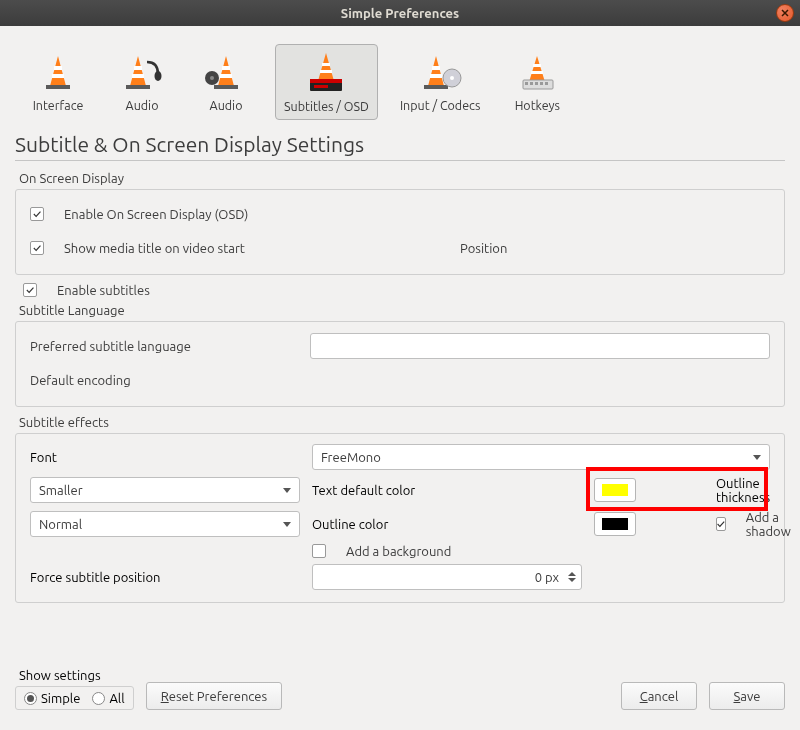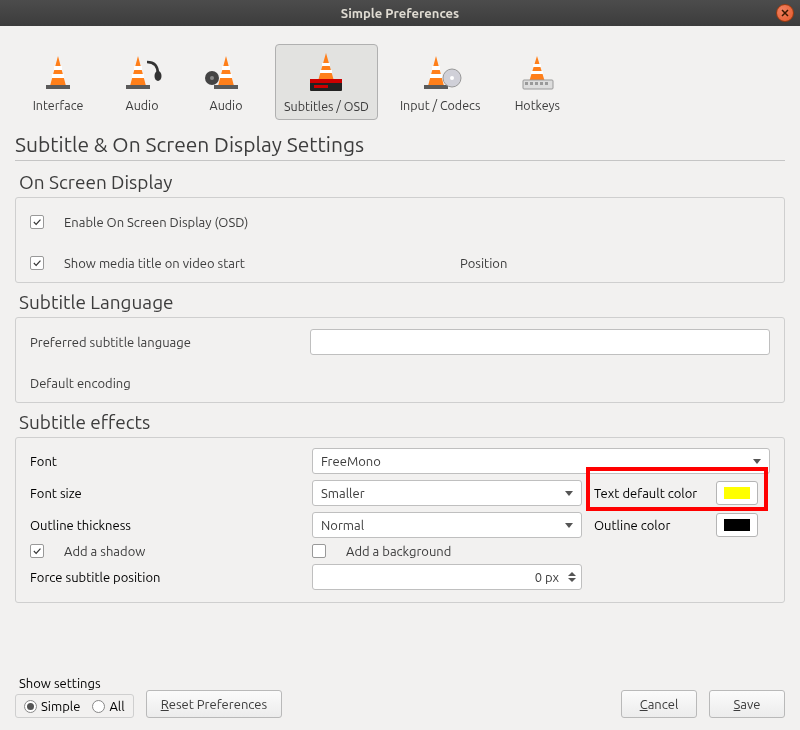--- a/index.html
+++ b/index.html
@@ -86,38 +86,37 @@
       font-weight: normal;
     }
     .hr {
       height: 1px;
       background: #c5c5c5;
       margin-bottom: 10px;
     }
     .section-label {
       color: #3c3c3c;
       margin: 6px 0 4px 4px;
-      font-size: 19px;
+      font-size: 13px;
     }
     .groupbox {
       border: 1px solid #cfcfcf;
       border-radius: 3px;
       background: #f2f1f0;
       padding: 10px 14px 12px 14px;
       margin-bottom: 8px;
     }
     .row {
       display: flex;
       align-items: center;
       min-height: 28px;
       gap: 10px;
     }
     .row + .row {
       margin-top: 6px;
-      align-items: flex-end;
     }
     .chk {
       display: flex;
       align-items: center;
       gap: 20px;
       cursor: pointer;
     }
     .chkbox {
       width: 14px;
       height: 14px;
@@ -224,21 +223,21 @@
     }
     .red-highlight {
       position: absolute;
       border: 4px solid #ff0000;
       pointer-events: none;
     }
     .footer {
       position: absolute;
       left: 15px;
       right: 15px;
-      bottom: 12px;
+      bottom: 20px;
       display: flex;
       align-items: flex-end;
       gap: 12px;
     }
     .show-settings {
       display: flex;
       flex-direction: column;
       gap: 4px;
     }
     .radio-row {
@@ -406,20 +405,26 @@
     </div>
     <div class="row">
       <label class="chk" style="width: 420px;">
         <span class="chkbox checked"></span>
         <span class="lbl">Show media title on video start</span>
       </label>
       <span class="field-label-short" style="width:50px">Position</span>
     </div>
   </div>
 
+  <div style="margin: 6px 0 4px 8px;">
+    <label class="chk">
+      <span class="chkbox checked"></span>
+      <span class="lbl">Enable subtitles</span>
+    </label>
+  </div>
 
   <div class="section-label">Subtitle Language</div>
   <div class="groupbox">
     <div class="row">
       <span class="field-label">Preferred subtitle language</span>
       <input class="textfield" type="text" value="" style="">
     </div>
     <div class="row">
       <span class="field-label">Default encoding</span>
     </div>
@@ -427,21 +432,20 @@
 
   <div class="section-label">Subtitle effects</div>
   <div class="groupbox" style="position:relative;">
     <div class="eff-grid">
       <span>Font</span>
       <div class="combobox wide">
         <span class="cb-text">FreeMono</span>
         <span class="drop-arrow"></span>
       </div>
 
-      <span>Font size</span>
       <div class="combobox">
         <span class="cb-text">Smaller</span>
         <span class="drop-arrow"></span>
       </div>
       <span>Text default color</span>
       <div class="color-swatch" id="text-color-swatch">
         <div class="color-inner" id="text-color-inner" style="background: rgb(255, 255, 0);"></div>
       </div>
 
       <span>Outline thickness</span>

